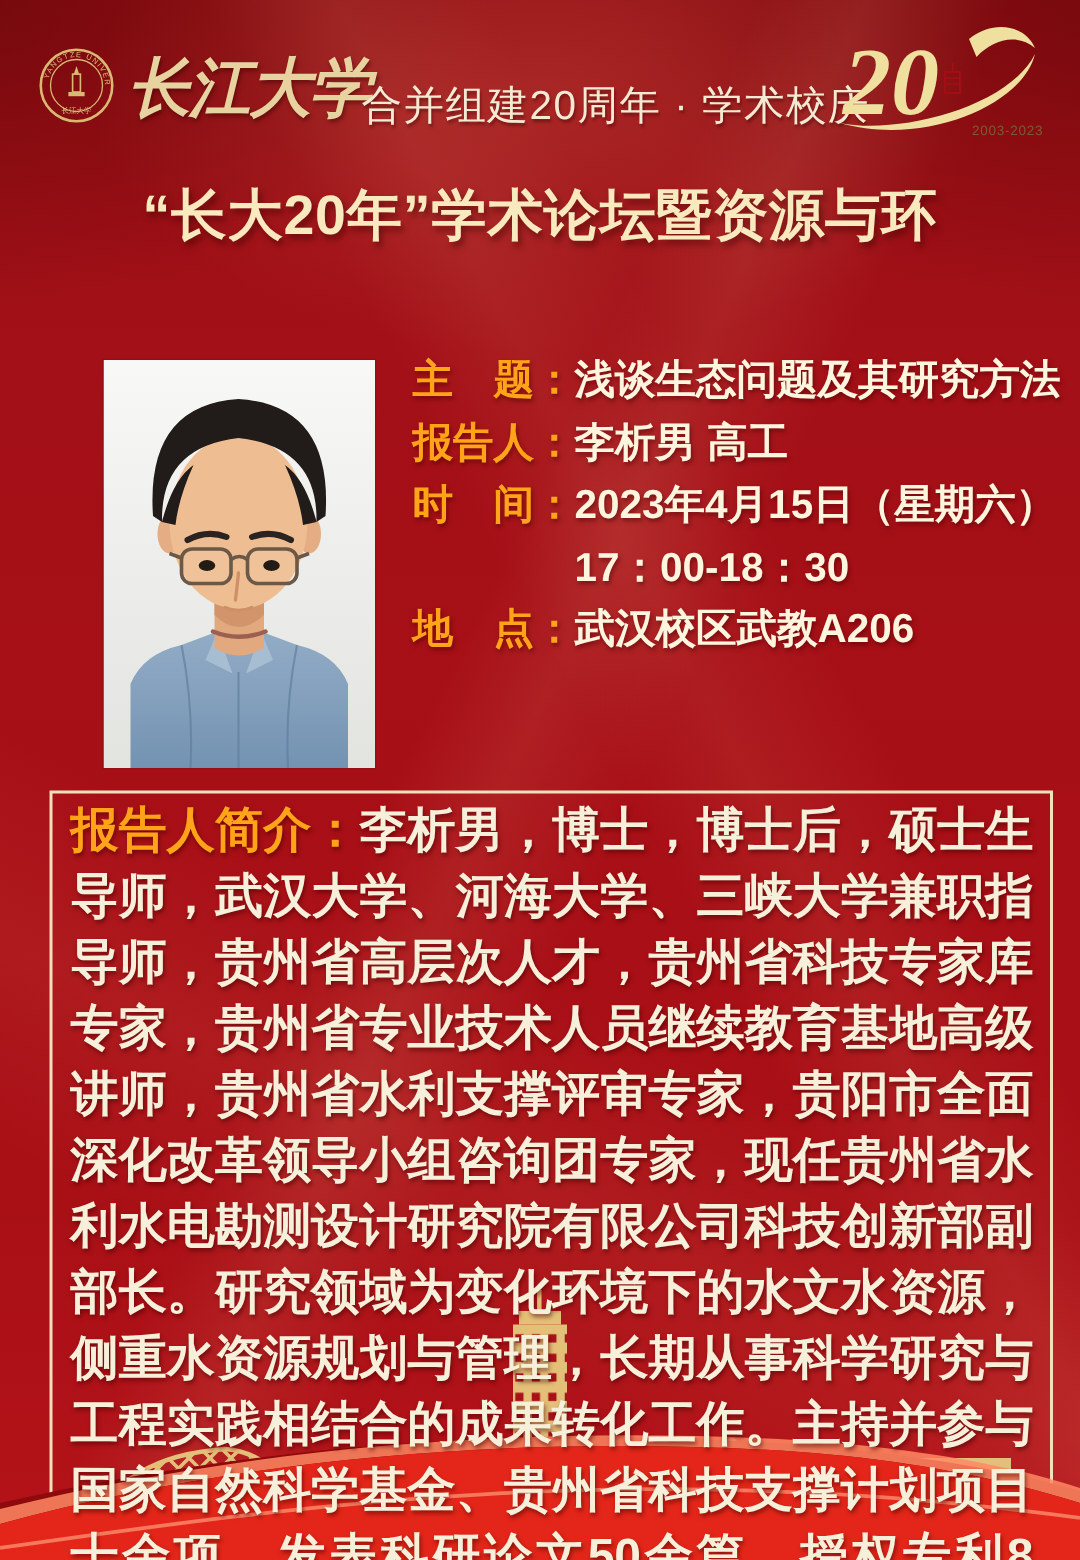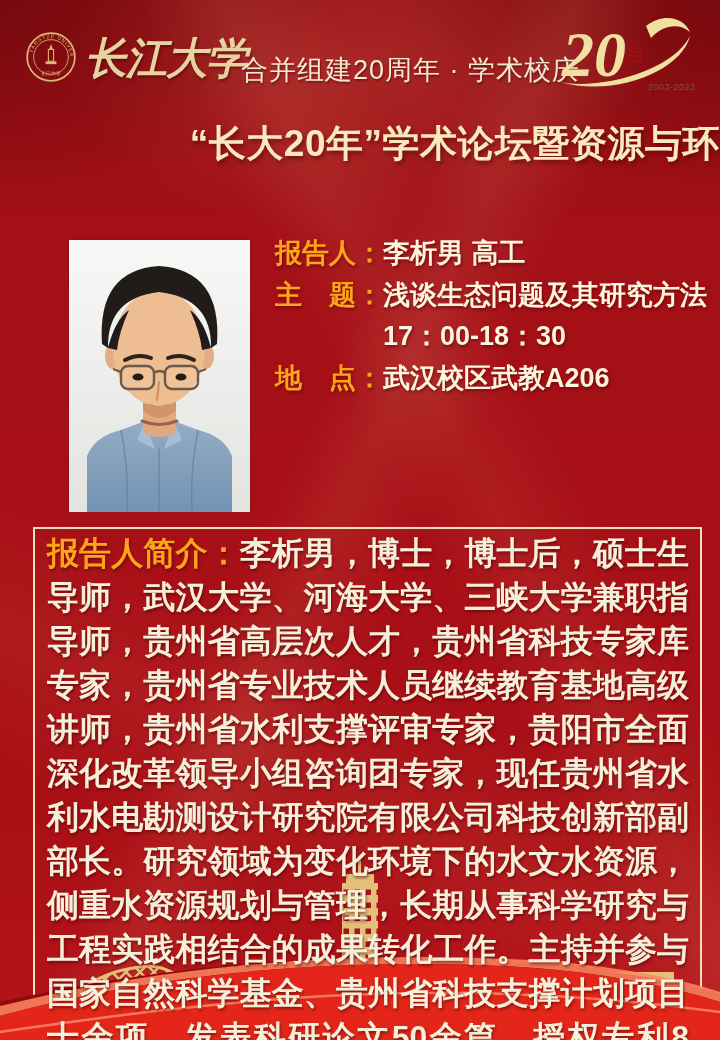--- a/index.html
+++ b/index.html
@@ -20,21 +20,21 @@
   .header{position:absolute;left:0;top:0;width:720px;height:110px;}
   .seal{position:absolute;left:25px;top:31px;width:52px;height:52px;}
   .univ-name{position:absolute;left:82px;top:30px;font-family:"DejaVu Serif",serif;
       font-style:italic;font-weight:bold;font-size:43px;color:#e6d3a0;
       transform:scaleX(.96);letter-spacing:-1px;
       text-shadow:1px 2px 3px rgba(60,0,0,.5);}
   .tagline{position:absolute;left:241px;top:52px;font-size:27px;color:#f4ead3;
       letter-spacing:1px;text-shadow:1px 2px 2px rgba(60,0,0,.45);}
   .logo20{position:absolute;left:554px;top:10px;width:144px;height:96px;}
   
-  .title{position:absolute;left:0;top:121px;width:720px;text-align:right;
+  .title{position:absolute;left:0;top:121px;width:720px;text-align:center;
       font-size:37px;font-weight:800;line-height:45px;color:#f8e9be;
       letter-spacing:.5px;text-shadow:2px 3px 4px rgba(60,0,0,.5);}
   
   .photo{position:absolute;left:69px;top:240px;width:181px;height:272px;box-shadow:0 0 0 1px rgba(0,0,0,.08);}
   .info{position:absolute;left:275px;top:233px;width:445px;font-size:27px;font-weight:bold;
       line-height:41.5px;text-shadow:1px 2px 3px rgba(70,0,0,.5);}
   .info .row{white-space:pre;}
   .info .lab{color:#ffa319;}
   .info .val{color:#fdf5de;}
   .info .cont{padding-left:108px;}
@@ -170,19 +170,20 @@
   <path d="M85,133 Q90.5,129 96,133 M52,132 L44,129 M129,132 L137,129" stroke="#6b5846" stroke-width="2.4" fill="none"></path>
 
   <ellipse cx="69" cy="137" rx="5.5" ry="3.6" fill="#241b15"></ellipse>
   <ellipse cx="112" cy="137" rx="5.5" ry="3.6" fill="#241b15"></ellipse>
 
   <path d="M90,142 L88,160 M81,165 Q90,169 99,165" stroke="#cf9066" stroke-width="2.2" fill="none" stroke-linecap="round"></path>
   <path d="M73,181 Q90,188 108,181" stroke="#9c6050" stroke-width="3" fill="none" stroke-linecap="round"></path>
 </svg>
 
 <div class="info content">
+  <div class="row"><span class="lab">主　题：</span><span class="val">浅谈生态问题及其研究方法</span></div>
   <div class="row"><span class="lab">报告人：</span><span class="val">李析男 高工</span></div>
-  <div class="row"><span class="lab">主　题：</span><span class="val">浅谈生态问题及其研究方法</span></div>
+  <div class="row"><span class="lab">时　间：</span><span class="val">2023年4月15日（星期六）</span></div>
   <div class="row cont"><span class="val">17：00-18：30</span></div>
   <div class="row"><span class="lab">地　点：</span><span class="val">武汉校区武教A206</span></div>
 </div>
 
 <div class="bio-text"><span class="lab">报告人简介：</span><span>李析男，博士，博士后，硕士生导师，武汉大学、河海大学、三峡大学兼职指导师，贵州省高层次人才，贵州省科技专家库专家，贵州省专业技术人员继续教育基地高级讲师，贵州省水利支撑评审专家，贵阳市全面深化改革领导小组咨询团专家，现任贵州省水利水电勘测设计研究院有限公司科技创新部副部长。研究领域为变化环境下的水文水资源，侧重水资源规划与管理，长期从事科学研究与工程实践相结合的成果转化工作。主持并参与国家自然科学基金、贵州省科技支撑计划项目十余项。发表科研论文50余篇，授权专利8件，登记软件著作权2项，参与标准1部，出版著作2部；获贵州省水利科技进步奖1项。</span></div>
 
 </body></html>

